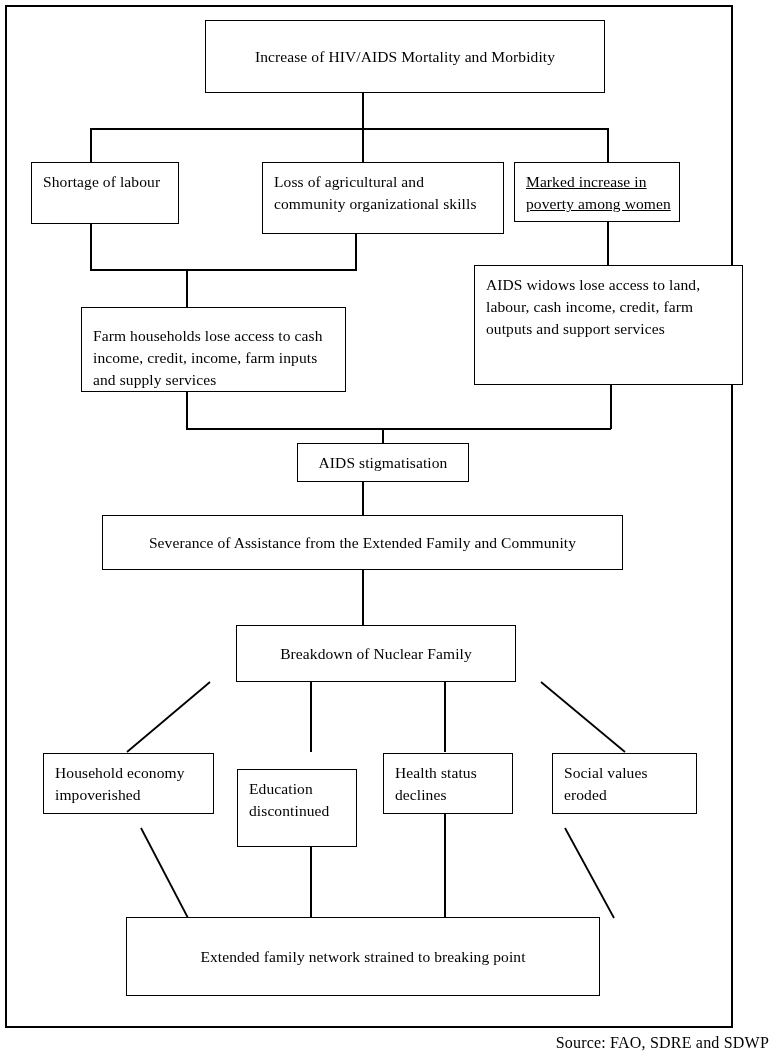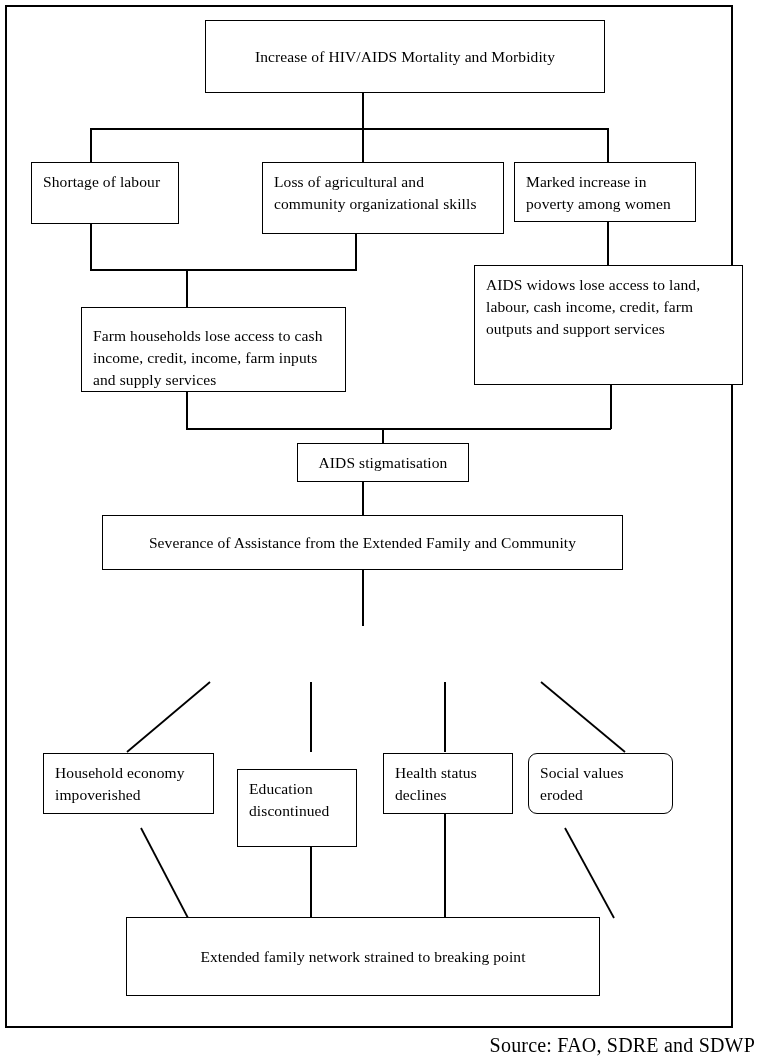--- a/index.html
+++ b/index.html
@@ -70,23 +70,23 @@
     position: absolute;
     z-index: 1;
     overflow: visible;
   }
   .diag line {
     stroke: #000000;
     stroke-width: 1.8;
   }
   .source {
     position: absolute;
-    right: 18px;
+    right: 4px;
     top: 1034px;
-    font-size: 20px;
+    font-size: 16px;
     letter-spacing: 0.2px;
     white-space: nowrap;
   }
 </style>
 </head>
 <body>
 
 <div id="page">
 
   <div class="frame"></div>
@@ -102,21 +102,21 @@
   <div class="ln vline" style="left:607px; top:128px; height:35px;"></div>
 
   <div class="node leftal topal" style="left:31px; top:162px; width:148px; height:62px;">
     <span class="label">Shortage of labour</span>
   </div>
 
   <div class="node leftal topal" style="left:249px; top:162px; width:242px; height:72px;margin-left:13px;">
     <span class="label">Loss of agricultural and community organizational skills</span>
   </div>
 
-  <div class="node leftal topal" style="left:514px; top:162px; width:182px; height:60px;">
+  <div class="node leftal topal" style="left:514px; top:162px; width:166px; height:60px;text-decoration:underline;">
     <span class="label">Marked increase in poverty among women</span>
   </div>
 
   <div class="ln vline" style="left:90px; top:224px; height:47px;"></div>
   <div class="ln vline" style="left:355px; top:234px; height:37px;"></div>
   <div class="ln hline" style="left:90px; top:269px; width:266px;"></div>
   <div class="ln vline" style="left:186px; top:269px; height:39px;"></div>
 
   <div class="ln vline" style="left:607px; top:222px; height:43px;"></div>
 
@@ -138,20 +138,23 @@
   </div>
 
   <div class="ln vline" style="left:362px; top:482px; height:34px;"></div>
 
   <div class="node center" style="left:102px; top:515px; width:521px; height:55px;">
     <span class="label">Severance of Assistance from the Extended Family and Community</span>
   </div>
 
   <div class="ln vline" style="left:362px; top:570px; height:56px;"></div>
 
+  <div class="node center" style="left:236px; top:625px; width:280px; height:57px;">
+    <span class="label">Breakdown of Nuclear Family</span>
+  </div>
 
   <svg class="diag" style="left:0px; top:0px; width:773px; height:1058px;">
     <line x1="127" y1="752" x2="210" y2="682"></line>
     <line x1="541" y1="682" x2="625" y2="752"></line>
     <line x1="141" y1="828" x2="188" y2="918"></line>
     <line x1="565" y1="828" x2="614" y2="918"></line>
   </svg>
 
   <div class="ln vline" style="left:310px; top:682px; height:70px;"></div>
   <div class="ln vline" style="left:444px; top:682px; height:70px;"></div>
@@ -161,21 +164,21 @@
   </div>
 
   <div class="node leftal topal" style="left:237px; top:769px; width:120px; height:78px;font-family:Liberation Serif, serif;">
     <span class="label">Education discontinued</span>
   </div>
 
   <div class="node leftal topal" style="left:383px; top:753px; width:130px; height:61px;">
     <span class="label">Health status declines</span>
   </div>
 
-  <div class="node leftal topal" style="left:528px; top:753px; width:145px; height:61px;border-radius:9px;">
+  <div class="node leftal topal" style="left:552px; top:753px; width:145px; height:61px;">
     <span class="label">Social values eroded</span>
   </div>
 
   <div class="ln vline" style="left:310px; top:814px; height:104px;"></div>
   <div class="ln vline" style="left:444px; top:814px; height:104px;"></div>
 
   <div class="node center" style="left:126px; top:917px; width:474px; height:79px;">
     <span class="label">Extended family network strained to breaking point</span>
   </div>
 

